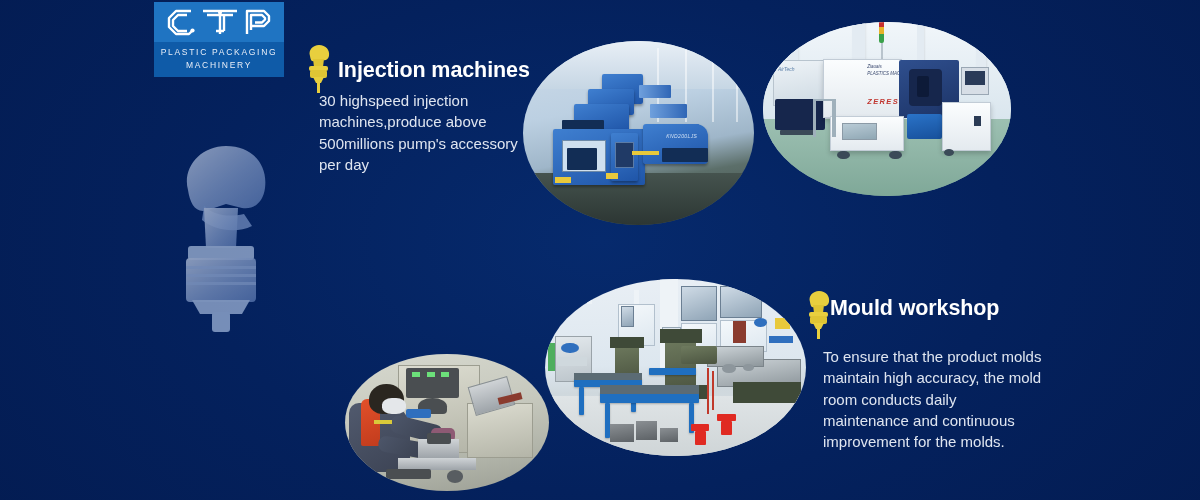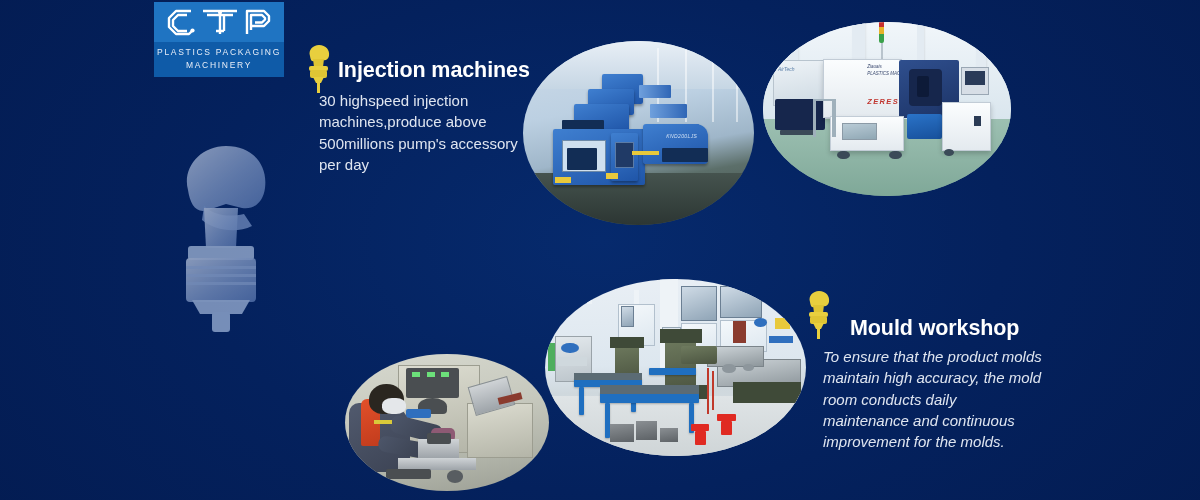--- a/index.html
+++ b/index.html
@@ -46,28 +46,28 @@
   .bullet svg { display:block; }
   #bullet-injection { left:303px; top:42px; }
   #bullet-mould { left:803px; top:288px; }
 
   
   .heading {
     position:absolute; color:#ffffff; font-weight:bold;
     font-size:21.5px; letter-spacing:-.1px; white-space:nowrap;
   }
   #heading-injection { left:338px; top:58px; }
-  #heading-mould    { left:830px; top:316px;margin-left:20px; }
+  #heading-mould    { left:830px; top:296px; }
 
   .body-text {
     position:absolute; color:#dfe5f0;
     font-size:15px; line-height:1.42; font-weight:400;
   }
   #text-injection { left:319px; top:90px; width:200px; }
-  #text-mould     { left:823px; top:346px; width:222px;font-style:italic; }
+  #text-mould     { left:823px; top:346px; width:222px; }
 
   
   .oval { position:absolute; border-radius:50%; overflow:hidden;
           box-shadow:0 0 1px rgba(255,255,255,.08);font-style:italic; }
   .oval .scene { position:absolute; inset:0; }
   #oval-injection-row  { left:523px; top:41px;  width:231px; height:184px; }
   #oval-zeres-machine  { left:763px; top:22px;  width:248px; height:174px; }
   #oval-mold-worker    { left:345px; top:354px; width:204px; height:137px; }
   #oval-mold-workshop  { left:545px; top:279px; width:261px; height:177px; }
 
@@ -169,21 +169,21 @@
           <circle cx="29.5" cy="25.5" r="2.1" fill="#ffffff" stroke="none"></circle>
           <path d="M40 6 L74 6 M57 6 L57 29"></path>
           <path d="M44 10 L70 10 M61 10 L61 26 M53 26 L61 26"></path>
           <circle cx="57" cy="7.5" r="2" fill="#ffffff" stroke="none"></circle>
           <path d="M84 29 L84 6 L101 6 L106 11 L106 16 L101 21 L88 21"></path>
           <path d="M88 25 L88 10 L99 10 L102 13 L102 14.5 L99 17.5 L92 17.5"></path>
         </g>
       </svg>
     </div>
     <div class="sub">
-      <div>PLASTICS PACKAGING</div>
+      <div>PLASTIC PACKAGING</div>
       <div>MACHINERY</div>
     </div>
   </div>
 
   <div id="pump-watermark">
     <svg viewBox="0 0 130 210" aria-hidden="true">
       <defs>
         <linearGradient id="wm" x1="0" y1="0" x2="1" y2="1">
           <stop offset="0" stop-color="#e3ecfb" stop-opacity=".95"></stop>
           <stop offset="55%" stop-color="#aec4ea" stop-opacity=".85"></stop>

